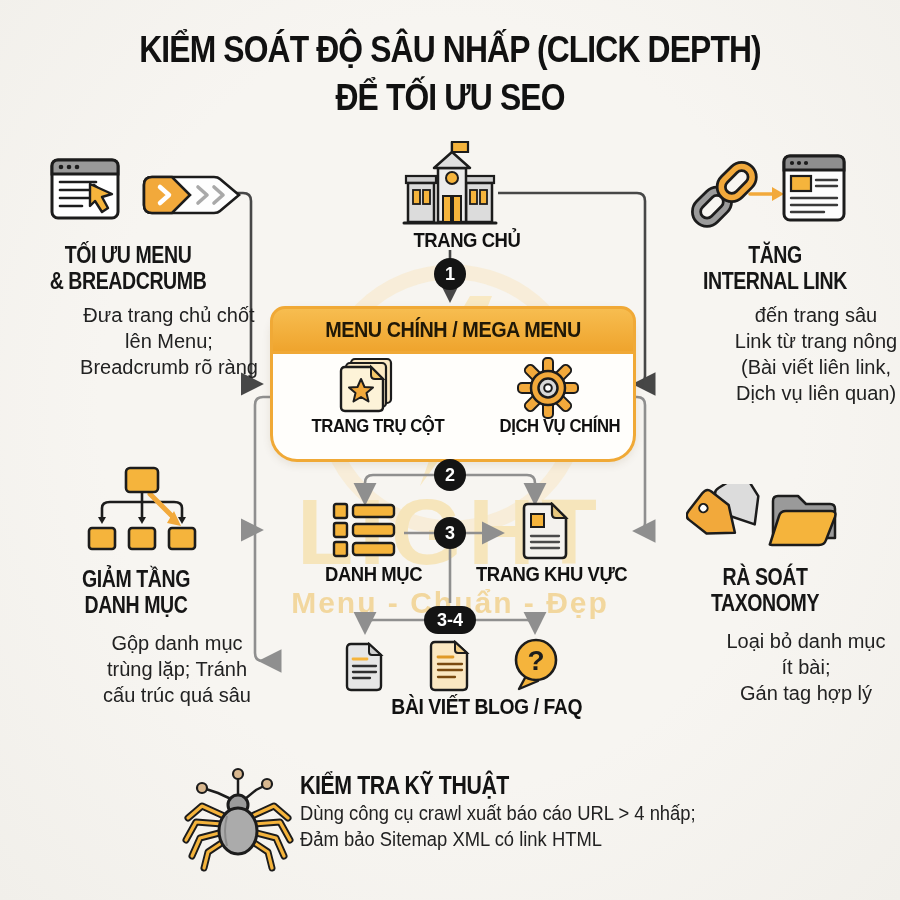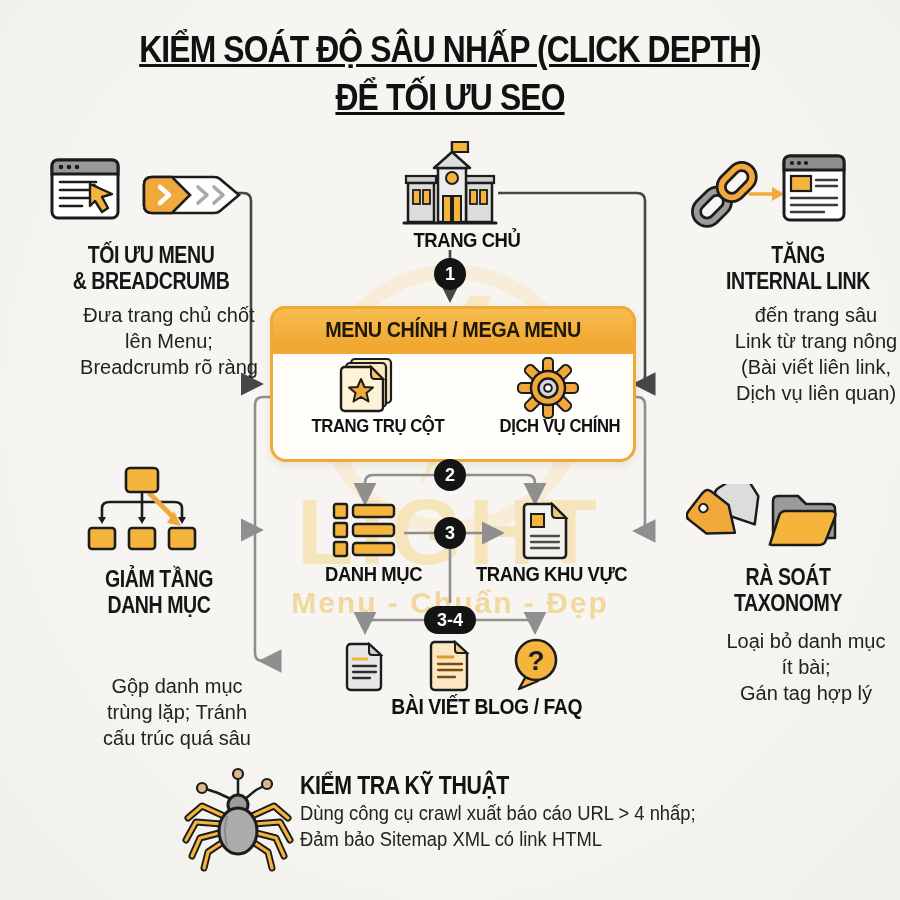--- a/index.html
+++ b/index.html
@@ -1,29 +1,29 @@
 <!DOCTYPE html>
 <html><head>
 <meta charset="utf-8">
 <style>
   html,body{margin:0;padding:0;background:#e8e6e2;}
   .canvas{position:relative;width:900px;height:900px;margin:0 auto;overflow:hidden;
     background:radial-gradient(ellipse at 50% 45%, #F7F5F1 55%, #F1EFEA 100%);
     font-family:"Liberation Sans","DejaVu Sans",sans-serif;color:#151515;}
   .abs{position:absolute;}
-  .title{width:100%;text-align:center;font-weight:bold;font-size:37px;line-height:1.3;letter-spacing:-1px;color:#111;text-decoration:underline;}
+  .title{width:100%;text-align:center;font-weight:bold;font-size:37px;line-height:1.3;letter-spacing:-1px;color:#111;}
   .title .tl{transform:scaleX(.86);transform-origin:50% 50%;}
-  .h2{font-weight:bold;font-size:23px;line-height:1.15;text-align:center;letter-spacing:-.5px;color:#161616;margin-left:23px;}
+  .h2{font-weight:bold;font-size:23px;line-height:1.15;text-align:center;letter-spacing:-.5px;color:#161616;}
   .h2 .ln{transform:scaleX(.85);transform-origin:50% 50%;}
   .bd{font-size:20px;line-height:1.3;text-align:center;color:#222;padding-left:41px;}
   .flab{font-weight:bold;font-size:21px;text-align:right;letter-spacing:-.5px;color:#111;}
   .flab .ln{transform:scaleX(.88);transform-origin:50% 50%;}
   .step{background:#141414;color:#fff;font-weight:bold;font-size:18px;display:flex;align-items:center;justify-content:center;border-radius:50%;width:32px;height:32px;}
   .pill{width:52px;height:28px;border-radius:14px;}
-  .menu-box{left:270px;top:306px;width:360px;height:150px;background:#FFFEFB;border:3px solid #F0A936;border-radius:16px;box-shadow:0 3px 8px rgba(90,60,0,.10);}
+  .menu-box{left:270px;top:306px;width:360px;height:150px;background:#FFFEFB;border:3px solid #F0A936;border-radius:27px;box-shadow:0 3px 8px rgba(90,60,0,.10);}
   .menu-head{position:absolute;left:-3px;top:-3px;right:-3px;height:42px;background:linear-gradient(180deg,#F7BD50,#EFA42D);
     border:3px solid #F0A936;border-radius:15px 15px 0 0;display:flex;align-items:center;justify-content:center;
     font-weight:bold;font-size:22px;color:#201807;letter-spacing:-.5px;}
   .menu-head .ln{transform:scaleX(.9);transform-origin:50% 50%;}
   .wm-brand{font-weight:bold;font-size:92px;letter-spacing:6px;color:#F6E5BB;text-align:center;line-height:1;}
   .wm-tag{font-weight:bold;font-size:30px;letter-spacing:2px;color:#F2D79E;text-align:center;}
   .bot-h{font-weight:bold;font-size:26px;letter-spacing:-.5px;color:#131313;}
   .bot-h .ln{display:inline-block;transform:scaleX(.82);transform-origin:0 50%;}
   .bot-b{font-size:20px;line-height:1.3;color:#222;}
   .bot-b .lnl{transform:scaleX(.92);transform-origin:0 50%;}
@@ -210,21 +210,21 @@
     <polygon points="99,60 85,57 92,45" fill="#F2A93B"></polygon>
     <rect x="44" y="2" width="32" height="24" rx="4" fill="#F5B43C" stroke="#1C1C1C" stroke-width="2.6"></rect>
     <rect x="7" y="62" width="26" height="21" rx="3" fill="#F5B43C" stroke="#1C1C1C" stroke-width="2.6"></rect>
     <rect x="47" y="62" width="26" height="21" rx="3" fill="#F5B43C" stroke="#1C1C1C" stroke-width="2.6"></rect>
     <rect x="87" y="62" width="26" height="21" rx="3" fill="#F5B43C" stroke="#1C1C1C" stroke-width="2.6"></rect>
   </svg>
   <div class="abs h2" style="left:16px;top:566px;width:240px;">
     <div class="ln">GIẢM TẦNG</div>
     <div class="ln">DANH MỤC</div>
   </div>
-  <div class="abs bd" style="left:16px;top:630px;width:240px;margin-top:43px;">
+  <div class="abs bd" style="left:16px;top:630px;width:240px;">
     <div>Gộp danh mục</div>
     <div>trùng lặp; Tránh</div>
     <div>cấu trúc quá sâu</div>
   </div>
 
   <svg class="abs" style="left:332px;top:502px" width="64" height="56" viewBox="0 0 64 56">
     <g fill="#F5B43C" stroke="#1C1C1C" stroke-width="2.4">
       <rect x="2" y="2" width="13" height="14" rx="2"></rect>
         <rect x="21" y="3" width="41" height="12" rx="3"></rect>
       <rect x="2" y="21" width="13" height="14" rx="2"></rect>

